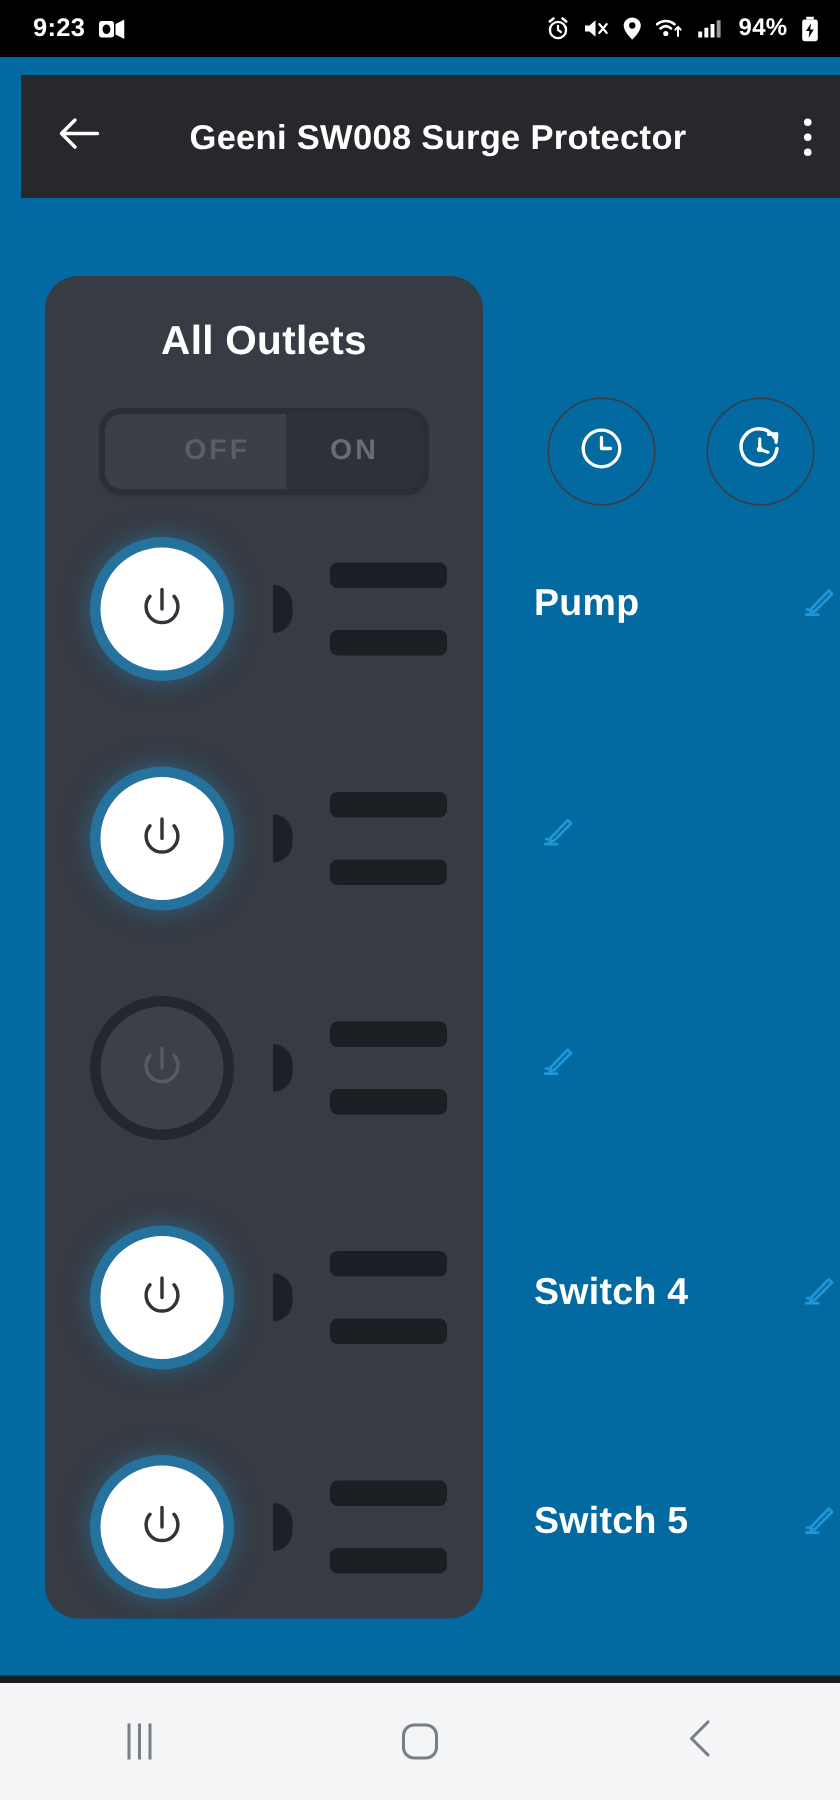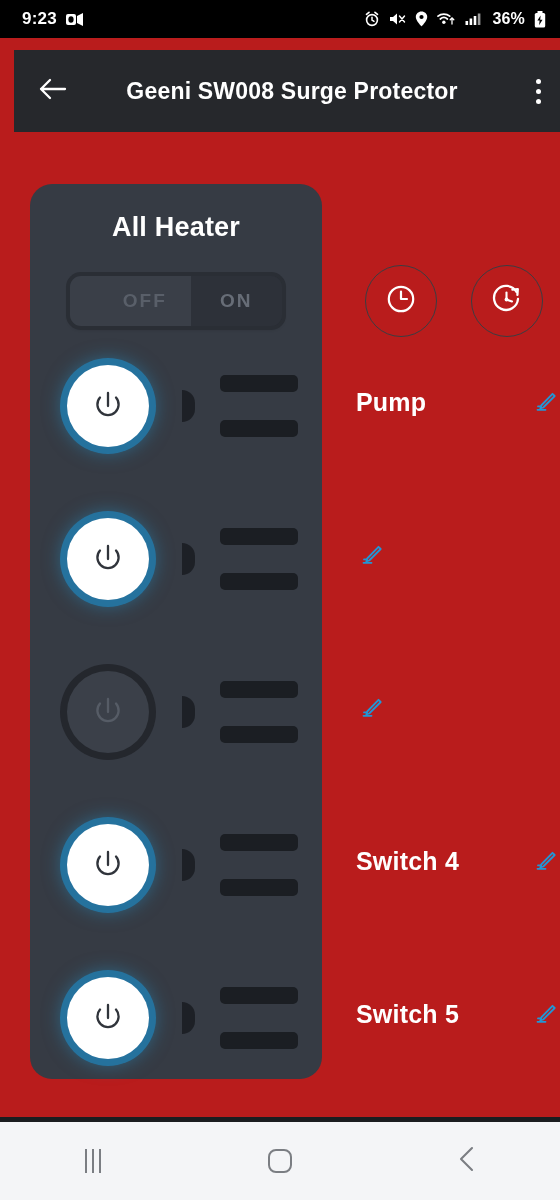--- a/index.html
+++ b/index.html
@@ -2,21 +2,21 @@
 <html><head>
 <meta charset="utf-8">
 <style>
   * { box-sizing: border-box; margin: 0; padding: 0; }
   html, body {
     width: 560px; height: 1200px;
     background: #1e2023;
     font-family: "Liberation Sans", sans-serif;
     overflow: hidden;
   }
-  .screen { position: relative; width: 560px; height: 1200px; background: #b91c1c; }
+  .screen { position: relative; width: 560px; height: 1200px; background: #0369a1; }
 
   
   .statusbar {
     position: absolute; top: 0; left: 0; width: 560px; height: 38px;
     background: #000; display: flex; align-items: center;
     padding: 0 14px 0 22px; color: #fff;
   }
   .sb-time { font-size: 17px; font-weight: 700; letter-spacing: .2px; }
   .sb-lefticons { display: flex; align-items: center; margin-left: 9px; }
   .sb-spacer { flex: 1; }
@@ -172,21 +172,21 @@
           </svg>
       </span>
       <span>
         <svg width="16" height="16" viewBox="0 0 16 16">
             <rect x="0.5" y="10" width="2.6" height="4" fill="#fff"></rect>
             <rect x="4.6" y="7.5" width="2.6" height="6.5" fill="#fff"></rect>
             <rect x="8.7" y="5" width="2.6" height="9" fill="#fff"></rect>
             <rect x="12.8" y="2.5" width="2.6" height="11.5" fill="#9a9a9a"></rect>
           </svg>
       </span>
-      <span class="sb-batt">36%</span>
+      <span class="sb-batt">94%</span>
       <span>
         <svg width="12" height="17" viewBox="0 0 12 17">
             <rect x="3.5" y="0" width="5" height="2" fill="#fff"></rect>
             <rect x="0.8" y="2" width="10.4" height="14.5" rx="1.6" fill="#fff"></rect>
             <path d="M6.6 4.5 L3.4 9.6 L5.6 9.6 L5.1 14.2 L8.5 8.7 L6.2 8.7 Z" fill="#000"></path>
           </svg>
       </span>
     </span>
   </div>
 
@@ -222,21 +222,21 @@
             <path d="M27.5 11 A12 12 0 1 0 29 18" fill="none" stroke="#fff" stroke-width="2.3" stroke-linecap="round"></path>
             <path d="M23.4 8.6 L28.8 8.2 L28.4 13.8" fill="none" stroke="#fff" stroke-width="2.3" stroke-linecap="round" stroke-linejoin="round"></path>
             <path d="M17.5 11.5 L17.5 18.5" stroke="#fff" stroke-width="2.1" stroke-linecap="round"></path>
             <path d="M17.5 18.5 L23 20.5" stroke="#fff" stroke-width="2.1" stroke-linecap="round"></path>
             <circle cx="17.5" cy="18.5" r="1.9" fill="#fff"></circle>
           </svg>
       </span>
     </div>
 
     <div class="strip">
-      <div class="strip-title">All Heater</div>
+      <div class="strip-title">All Outlets</div>
 
       <div class="seg">
         <div class="seg-btn seg-off">OFF</div>
         <div class="seg-btn seg-on">ON</div>
       </div>
 
       <div class="outlet" style="top:172px">
         <div class="pwr-wrap">
           <div class="pwr on">
             <span>

